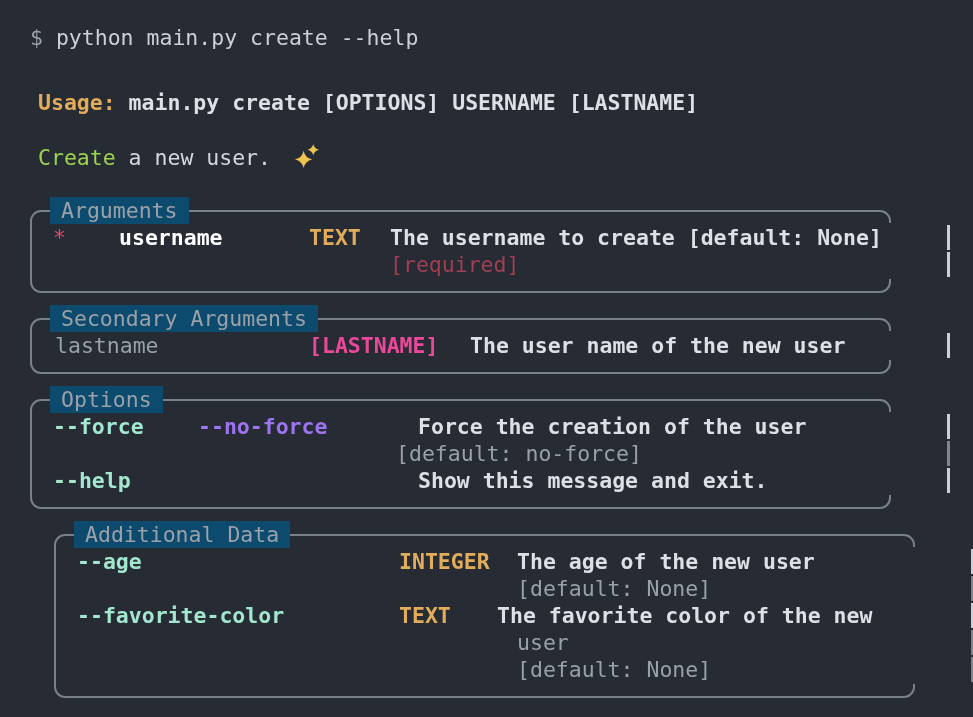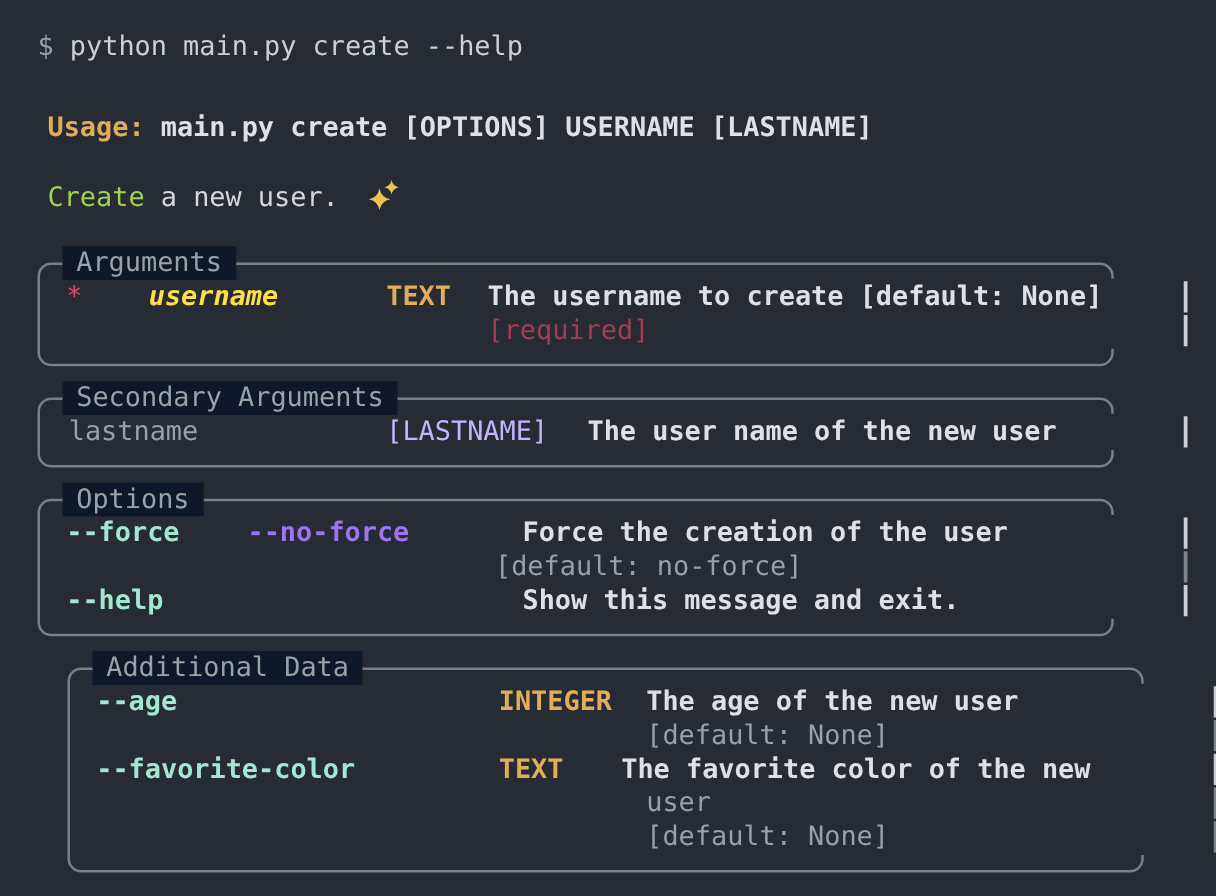--- a/index.html
+++ b/index.html
@@ -21,43 +21,43 @@
 
   
   .t-dim      { color:#9aa0a8; }
   .t-cmd      { color:#ccd0d6; }
   .t-usage    { color:#e2ad5a; font-weight:bold; }
   .t-usageval { color:#dde0e4; font-weight:bold; }
   .t-green    { color:#9cd450; }
   .t-white    { color:#d4d8dd; }
 
   .s-required-marker { color:#dd4a6e; }
-  .s-arg-name        { color:#fde047; font-weight:bold;font-style:italic; }
+  .s-arg-name        { color:#ffffff; font-weight:bold; }
   .s-arg-name-dim    { color:#9aa0a8; }
   .s-metavar         { color:#e2ad5a; font-weight:bold; }
-  .s-metavar-dim     { color:#c4b5fd; font-weight:normal; }
+  .s-metavar-dim     { color:#ec4899; font-weight:bold; }
   .s-description     { color:#dde0e4; font-weight:bold; }
   .s-dim             { color:#9aa0a8; }
   .s-required-tag    { color:#a03e52; }
   .s-flag            { color:#a4e7cf; font-weight:bold; }
   .s-flag-negative   { color:#9f74f3; font-weight:bold; }
 
   
   .panel { position:relative; width:861px; }
   .panel-box {
     position:absolute; left:0; top:13px; right:0; bottom:12px;
     border:2px solid #7a8089; border-radius:11px;
   }
   .panel-mask {
     position:absolute; left:853px; top:26px; bottom:26px; width:12px;
     background:#262b34;
   }
   .panel-title {
     position:absolute; top:0; left:20px; height:27px;
-    padding:0 11px; background:#0f172a; color:#9ba1a8; white-space:pre;
+    padding:0 11px; background:#0c4a6e; color:#9ba1a8; white-space:pre;
   }
   .prow { position:absolute; left:0; width:940px; height:27px; }
   .cell { position:absolute; top:0; white-space:pre; }
   .redge { position:absolute; left:917px; top:1px; height:25px; width:3px; }
   .redge.bright { background:#ccd0d5; }
   .redge.dim    { background:#80858c; }
 
   .sparkles { vertical-align:-5px; margin-left:9px; }
 </style>
 </head>

